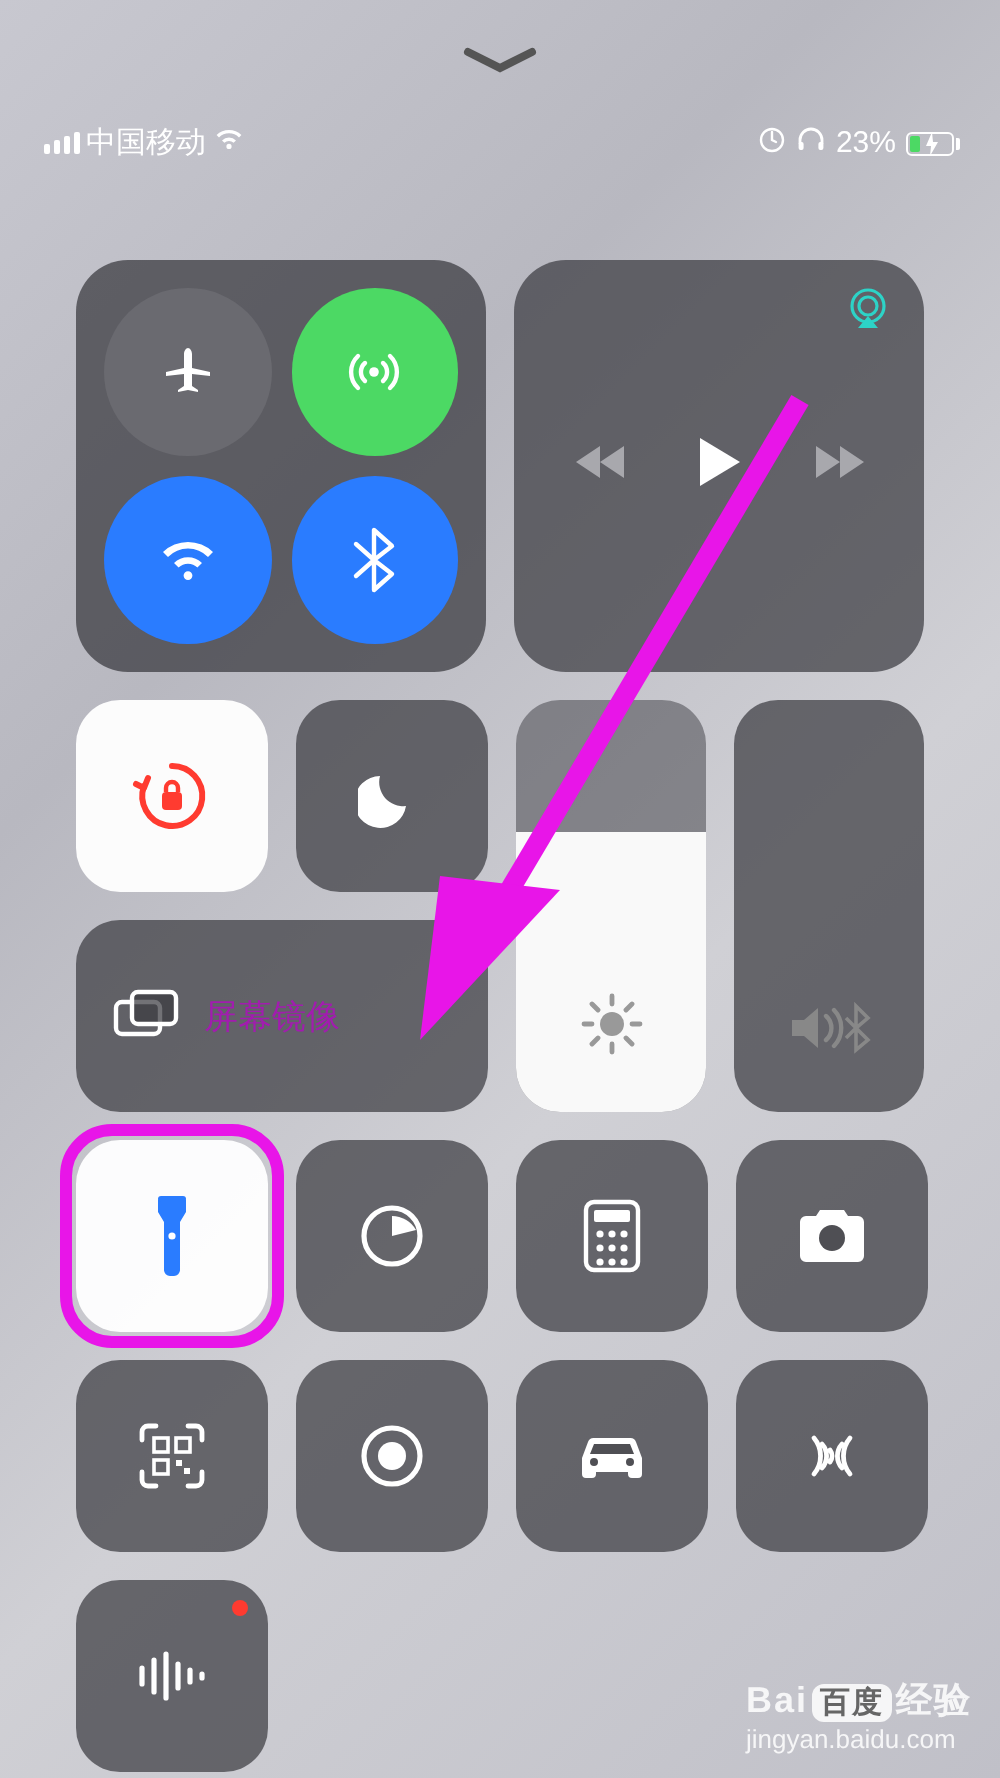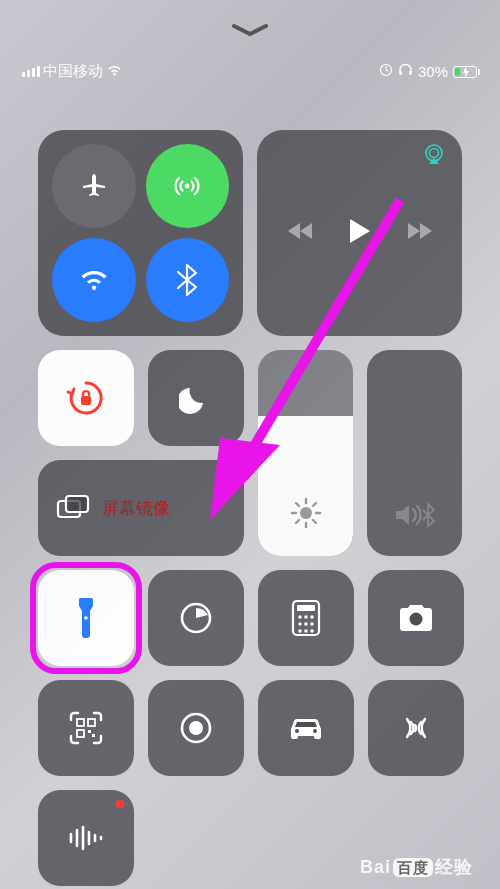--- a/index.html
+++ b/index.html
@@ -51,35 +51,35 @@
     .c-bt { background:#2a7cff; }
     .media-tile { width:206px; height:206px; background:rgba(60,60,65,0.72); border-radius:26px; position:relative; display:flex; align-items:center; justify-content:center; gap:34px; color:#bbb; }
     .airplay-corner { position:absolute; top:14px; right:16px; color:#2dd3c7; }
 
     .row2 { display:flex; gap:14px; margin-bottom:14px; }
     .col-left { display:flex; flex-direction:column; gap:14px; width:206px; }
     .halfrow { display:flex; gap:14px; }
     .small-tile { width:96px; height:96px; border-radius:22px; display:flex; align-items:center; justify-content:center; }
     .tile-white { background:rgba(255,255,255,0.95); }
     .tile-dark { background:rgba(60,60,65,0.72); color:white; }
-    .mirror-tile { width:206px; height:96px; background:rgba(60,60,65,0.72); border-radius:22px; display:flex; align-items:center; padding:0 18px; gap:12px; color:#b91c1c; font-size:17px; }
+    .mirror-tile { width:206px; height:96px; background:rgba(60,60,65,0.72); border-radius:22px; display:flex; align-items:center; padding:0 18px; gap:12px; color:#a21caf; font-size:17px; }
     .slider { width:96px; height:206px; border-radius:22px; position:relative; overflow:hidden; display:flex; align-items:center; justify-content:center; }
     .slider-bright .track { position:absolute; inset:0; background:rgba(60,60,65,0.5); }
     .slider-bright .fill { position:absolute; left:0; right:0; bottom:0; height:68%; background:rgba(255,255,255,0.95); }
     .slider-bright .icon { position:absolute; bottom:22px; left:50%; transform:translateX(-50%); color:#999; }
     .slider-vol { background:rgba(60,60,65,0.72); }
     .slider-vol .icon { position:absolute; bottom:22px; left:50%; transform:translateX(-50%); color:#888; }
 
     .grid4 { display:grid; grid-template-columns:repeat(4,96px); gap:14px; }
     .flash-highlight { border:6px solid #e815e8; border-radius:26px; padding:2px; margin:-8px; }
     .flash-highlight .small-tile { width:96px; height:96px; }
 
     .annot-arrow { position:absolute; pointer-events:none; }
 
-    .watermark { position:absolute; bottom:10px; right:27px; color:rgba(255,255,255,0.85); font-size:13px; text-align:left; line-height:1.3;margin-left:11px; }
+    .watermark { position:absolute; bottom:10px; right:14px; color:rgba(255,255,255,0.85); font-size:13px; text-align:left; line-height:1.3;margin-left:11px; }
     .watermark .brand { font-size:18px; font-weight:bold; letter-spacing:1px; }
     .watermark .du { display:inline-block; background:rgba(255,255,255,0.85); color:#666; border-radius:6px; padding:0 4px; margin:0 2px; font-size:15px; }
   </style>
 </head>
 <body>
 
 <div class="grabber">
   <svg width="40" height="16" viewBox="0 0 40 16">
       <path d="M4 4 L20 12 L36 4" stroke="#555" stroke-width="4" fill="none" stroke-linecap="round"></path>
     </svg>
@@ -103,21 +103,21 @@
   <div class="status-right">
     <span><svg width="14" height="14" viewBox="0 0 14 14">
           <circle cx="7" cy="7" r="5.5" stroke="white" fill="none" stroke-width="1.2"></circle>
           <path d="M7 3v4l2 1" stroke="white" fill="none" stroke-width="1.2" stroke-linecap="round"></path>
         </svg></span>
     <span><svg width="15" height="14" viewBox="0 0 15 14">
           <path d="M2 9V7a5.5 5.5 0 0111 0v2" stroke="white" fill="none" stroke-width="1.4"></path>
           <rect x="1.3" y="8" width="2.5" height="4" rx="1" fill="white"></rect>
           <rect x="11.2" y="8" width="2.5" height="4" rx="1" fill="white"></rect>
         </svg></span>
-    <span>30%</span>
+    <span>23%</span>
     <span class="battery">
       <span class="battery-body">
           <span class="battery-fill"></span>
         </span>
         <span class="battery-tip"></span>
       <svg width="8" height="12" viewBox="0 0 8 12" style="margin-left:-18px">
           <path d="M4 0L1 7h2.5L3 12l4-7H4.5z" fill="white"></path>
         </svg>
     </span>
   </div>
@@ -301,13 +301,14 @@
 
 <svg class="annot-arrow" style="left:170px; top:190px;" width="240" height="360" viewBox="0 0 240 360">
   <path d="M230 10 L70 280" stroke="#e815e8" stroke-width="10" fill="none"></path>
   <path d="M40 330 L110 255 L50 248 Z" fill="#e815e8"></path>
 </svg>
 
 <div class="watermark">
   <div class="brand">
     <span>Bai</span><span class="du">百度</span><span>经验</span>
   </div>
+  <div>jingyan.baidu.com</div>
 </div>
 
 </body></html>

